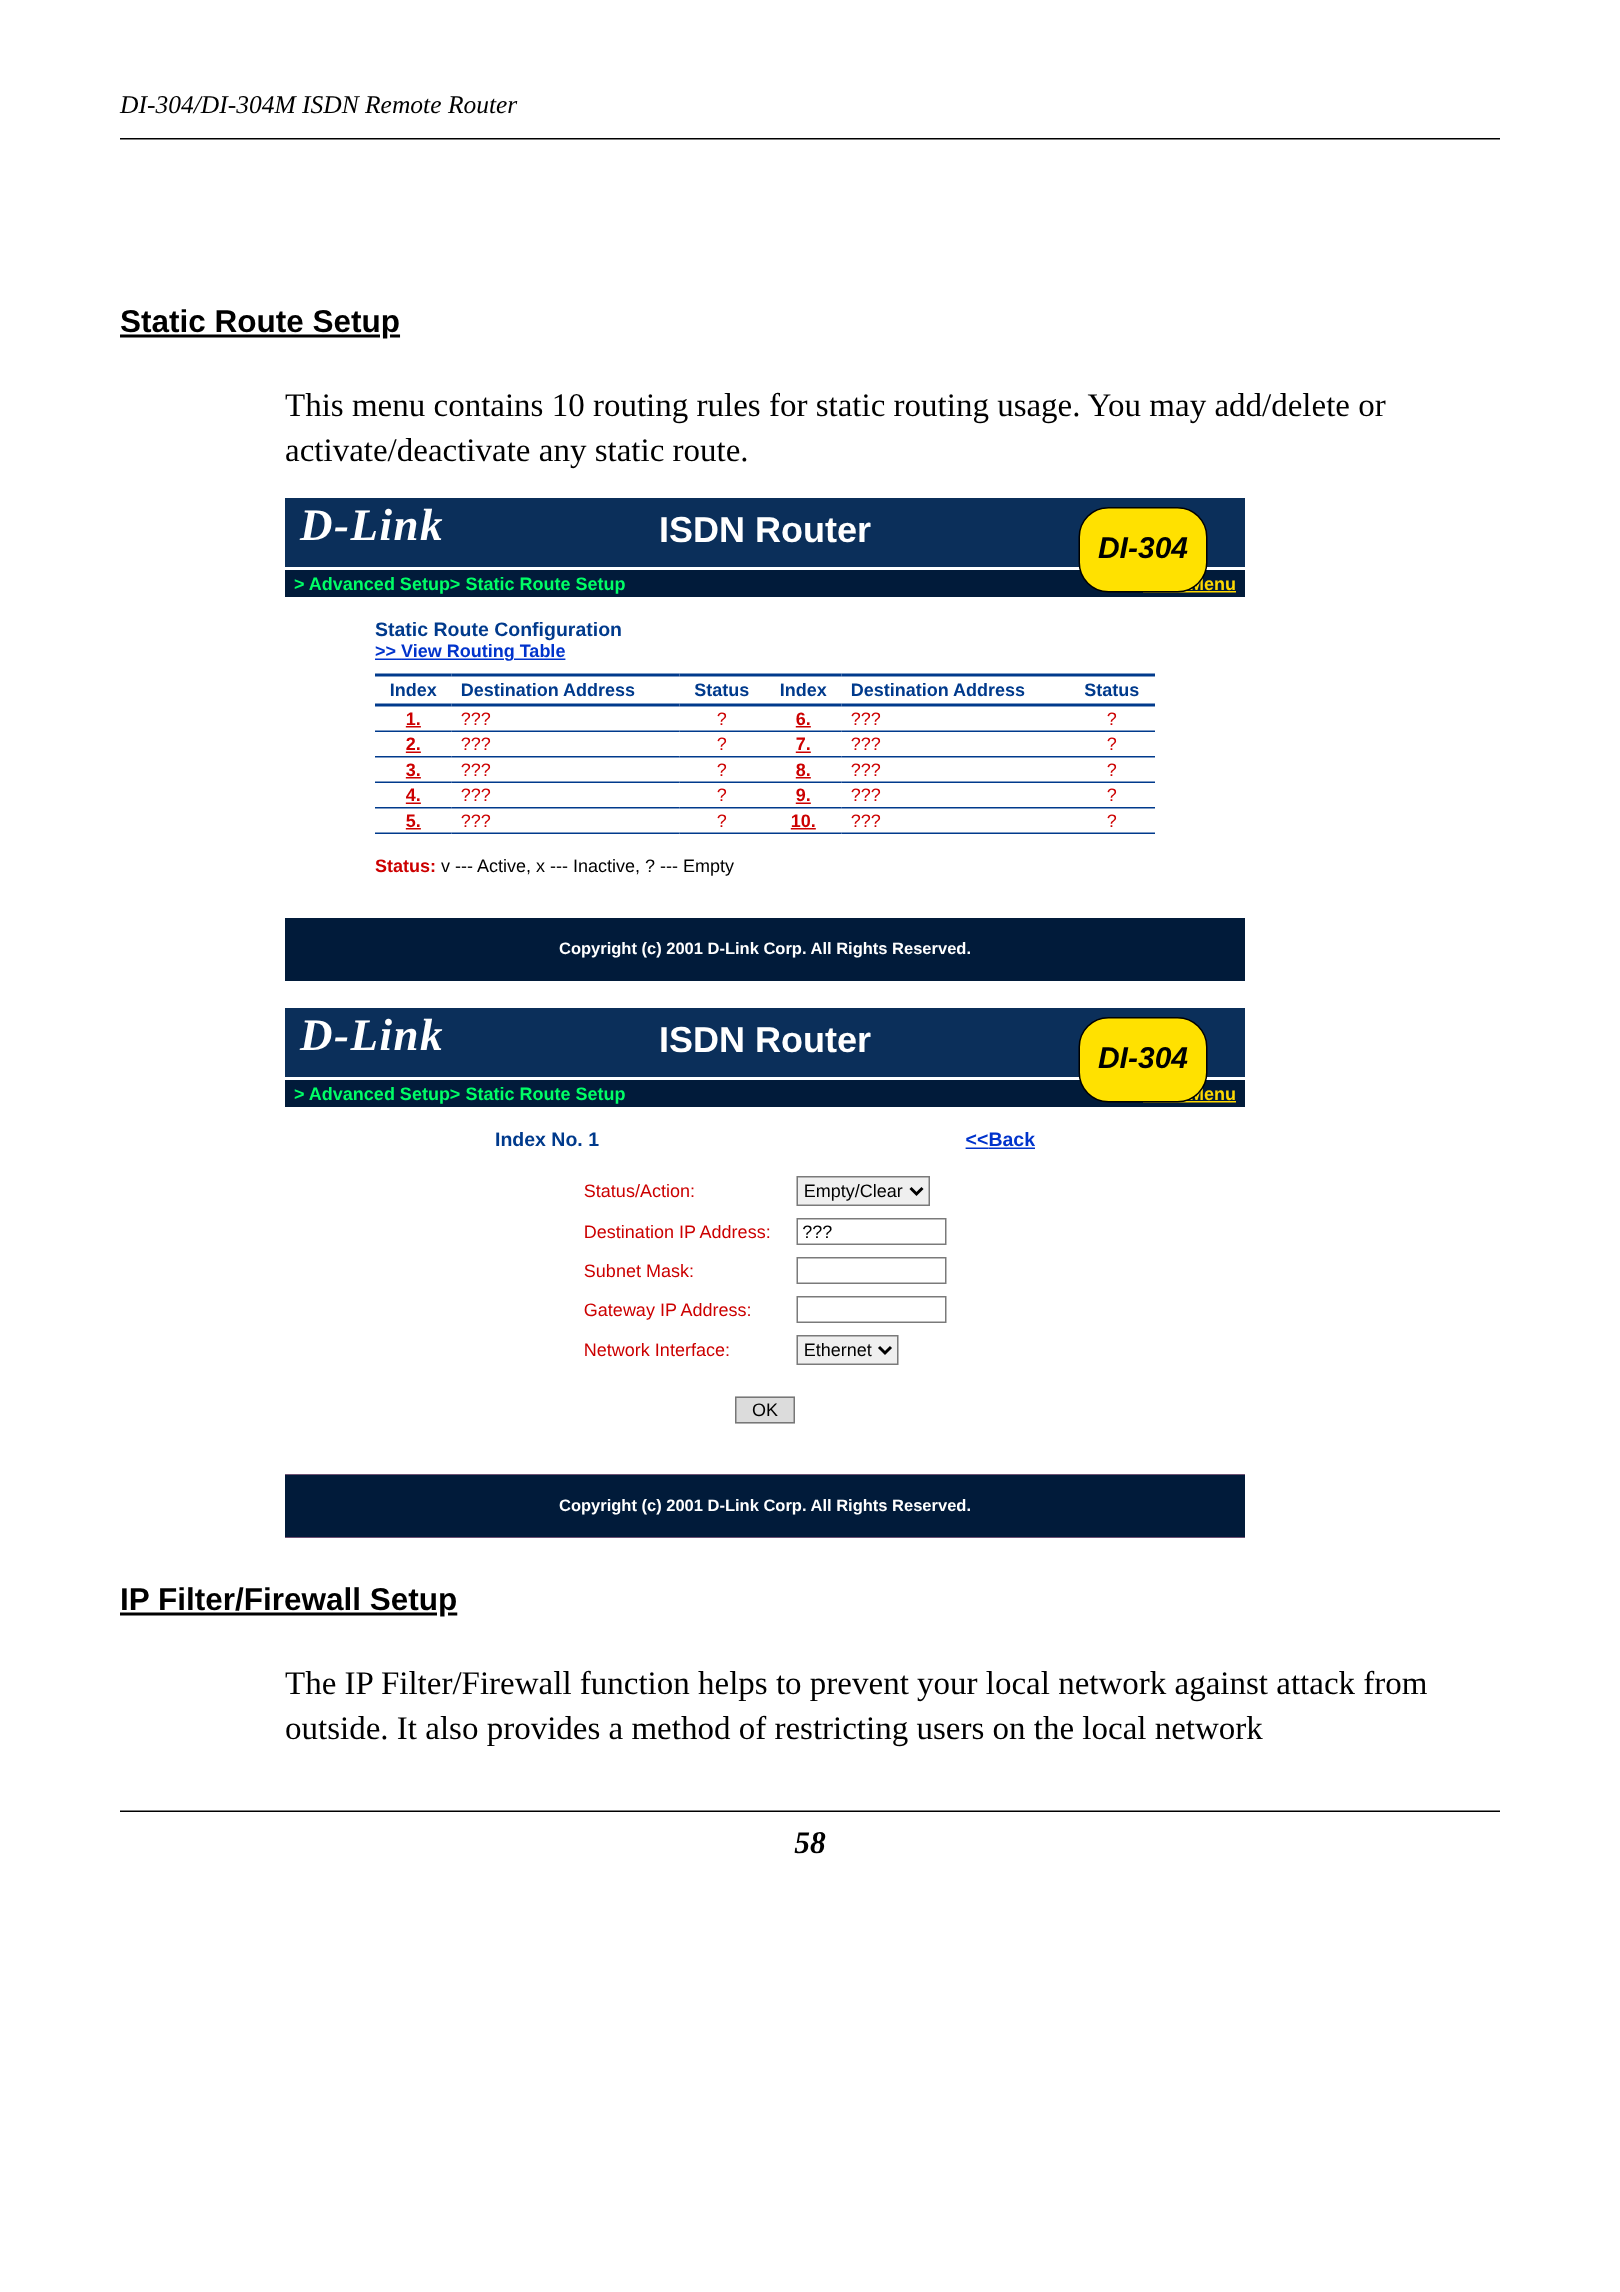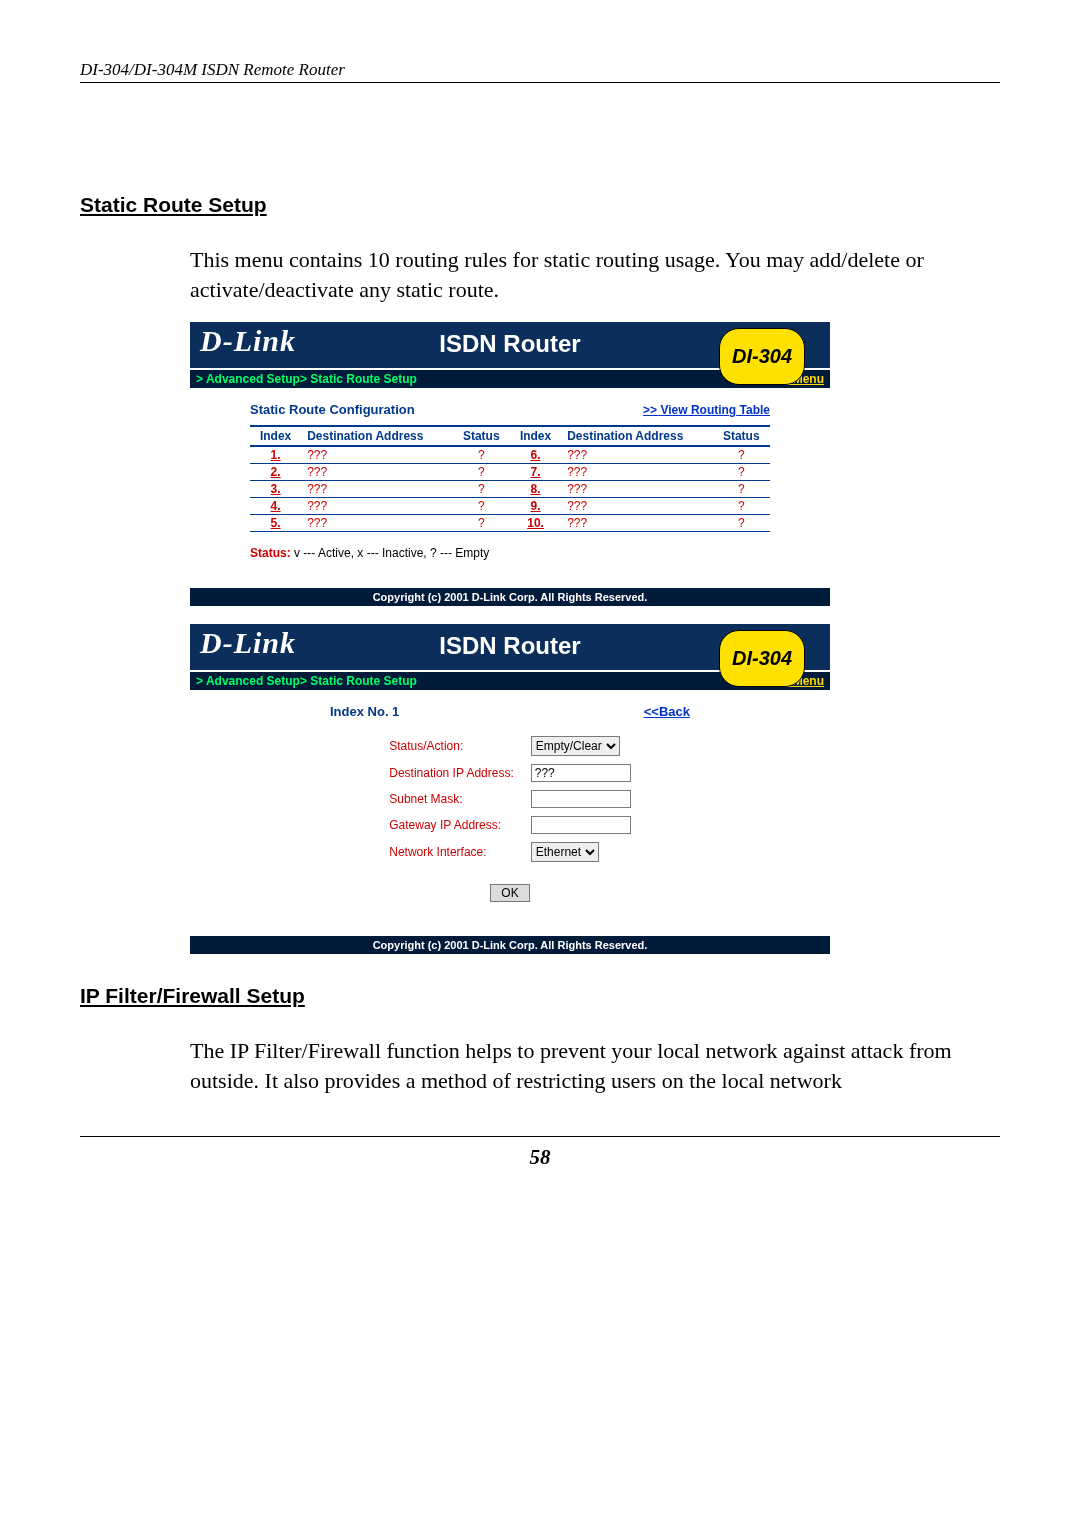--- a/index.html
+++ b/index.html
@@ -14,21 +14,21 @@
     min-height: 1528px;
     margin: 0 auto;
     padding: 60px 80px 40px 80px;
     box-sizing: border-box;
     position: relative;
   }
   .running-head {
     font-style: italic;
     font-size: 17px;
     border-bottom: 1.5px solid #000;
-    padding-bottom: 2px;
+    padding-bottom: 12px;
     margin-bottom: 110px;
   }
   .section-heading {
     font-family: Arial, Helvetica, sans-serif;
     font-weight: bold;
     font-size: 21px;
     text-decoration: underline;
     margin: 16px 0 28px 0;
   }
   .body-text {
@@ -110,20 +110,21 @@
   
   .rf-body {
     background: #fff;
     padding: 14px 20px 4px 20px;
   }
   .rf-section-row {
     display: flex;
     justify-content: space-between;
     align-items: baseline;
     margin: 0 40px 8px 40px;
+    flex-direction: column;
   }
   .rf-section-row .sec-title {
     color: #003a8c;
     font-weight: bold;
     font-size: 13px;
   }
   .rf-section-row .sec-link {
     color: #0033cc;
     font-size: 12px;
     font-weight: bold;
@@ -211,21 +212,21 @@
     background: #dcdcdc;
     border: 1px solid #777;
   }
 
   .rf-footer {
     background: #011b3a;
     color: #fff;
     text-align: center;
     font-size: 11px;
     font-weight: bold;
-    padding: 3px 0;
+    padding: 15px 0;
   }
 
   hr.page-rule {
     margin-top: 40px;
     border: none;
     border-top: 1.5px solid #000;
   }
   .page-num {
     text-align: center;
     font-weight: bold;

